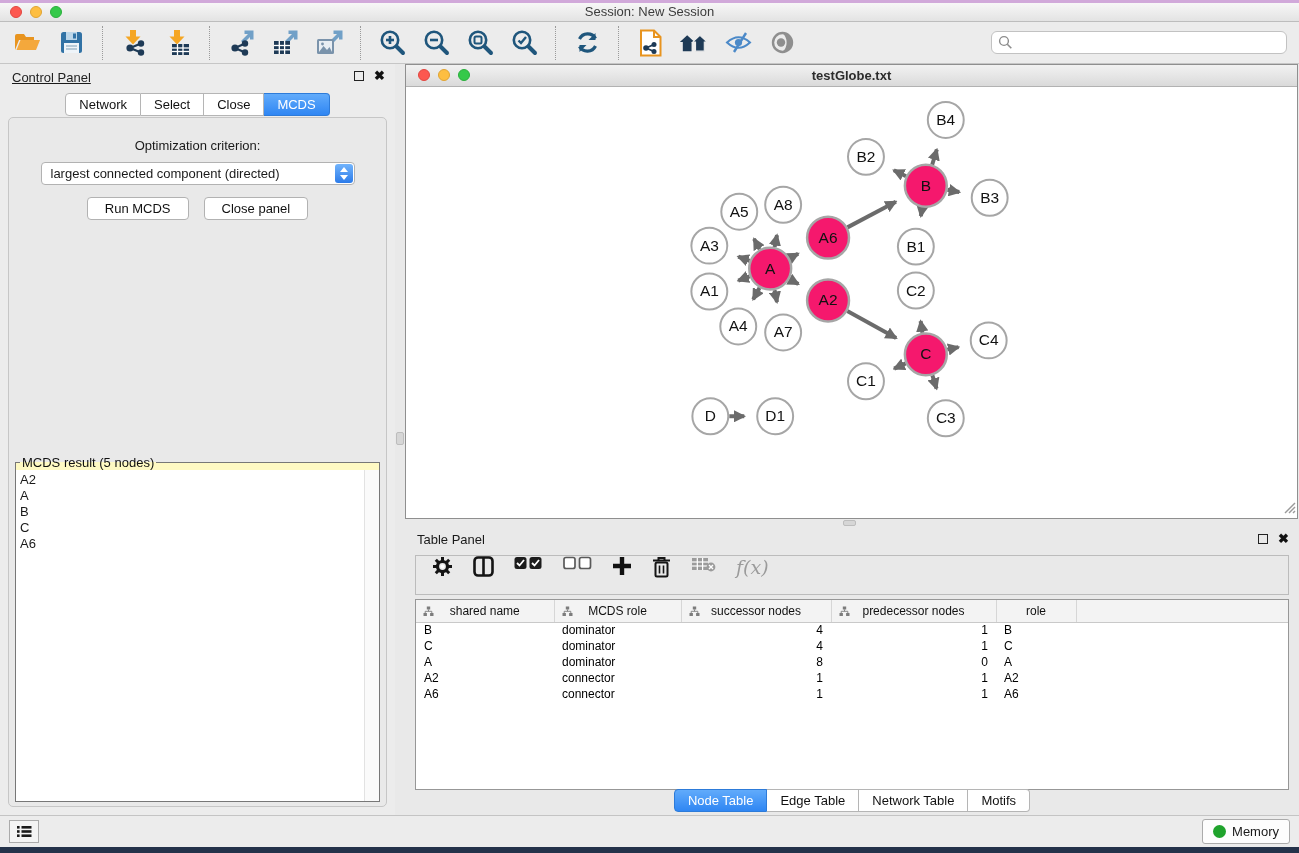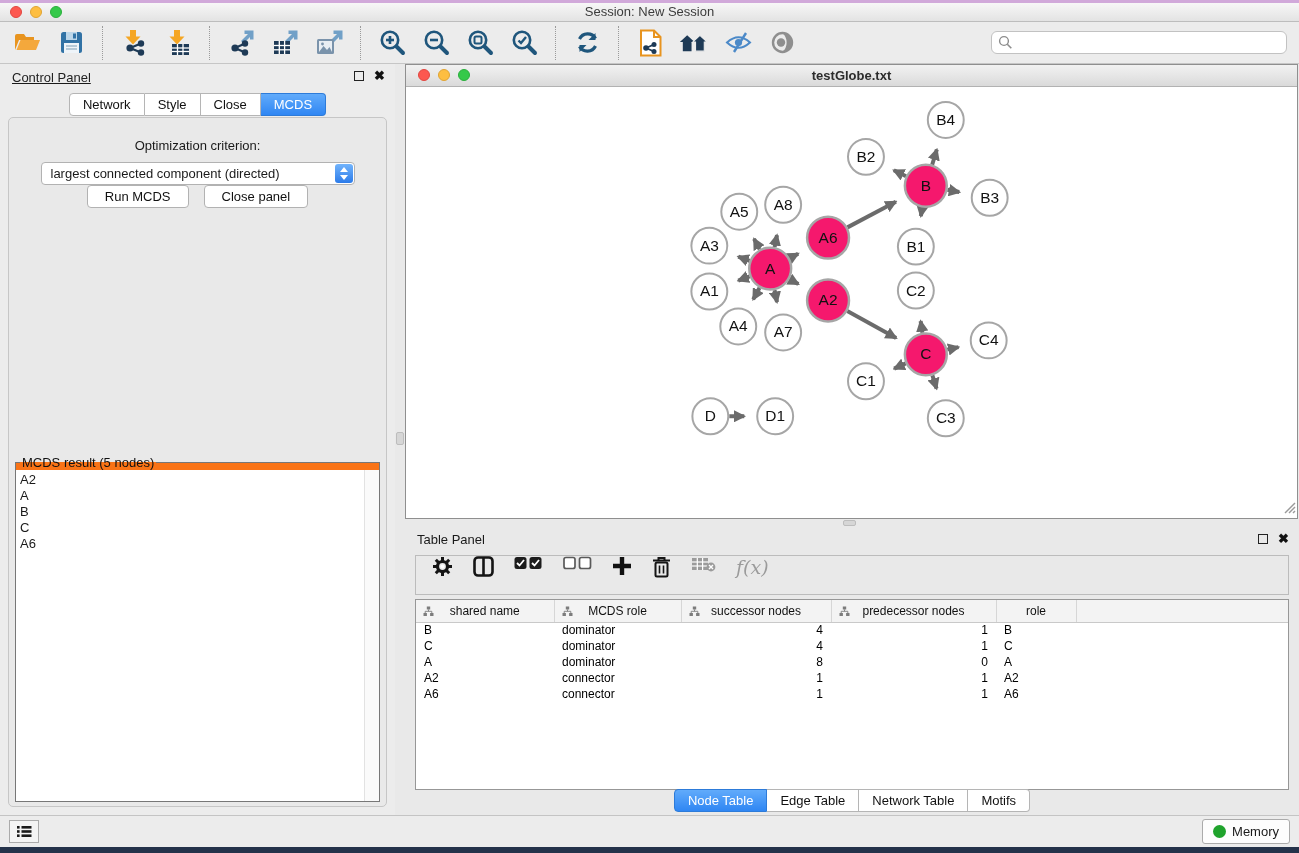--- a/index.html
+++ b/index.html
@@ -65,29 +65,29 @@
   }
   .dd-stepper {
     position:absolute; right:1px; top:1px; width:18px; height:19px;
     background:linear-gradient(#72b4fc,#2c7be9); border-radius:3px;
   }
   .dd-stepper:before, .dd-stepper:after {
     content:""; position:absolute; left:5px; border-left:4px solid transparent; border-right:4px solid transparent;
   }
   .dd-stepper:before { top:3px; border-bottom:5px solid #fff; }
   .dd-stepper:after { bottom:3px; border-top:5px solid #fff; }
-  .btn-row { display:flex; justify-content:center; gap:15px; margin-top:0; }
+  .btn-row { display:flex; justify-content:center; gap:15px; margin-top:12px; }
   .btn {
     background:#fff; border:1px solid #b2b2b2; border-radius:4px;
     padding:3px 17px; font-size:13px; color:#111; cursor:pointer;
     font-family:"Liberation Sans",sans-serif;
   }
   fieldset.mcds-result {
     position:absolute; left:6px; right:6px; top:337px; bottom:4px;
-    border:1px solid #777; padding:0; background:#f97316;
+    border:1px solid #777; padding:0; background:#fef9c3;
   }
   fieldset.mcds-result legend { font-size:13px; color:#111; margin-left:4px; padding:0 2px; background:transparent; }
   .result-list { position:absolute; top:0; bottom:0; left:0; right:15px; background:#fff; padding:2px 0 0 4px; overflow:hidden; }
   .result-item { font-size:13px; line-height:16px; }
   .result-scrollbar { position:absolute; top:0; bottom:0; right:0; width:15px; background:#fafafa; border-left:1px solid #e2e2e2; }
   
   .v-splitter { width:10px; background:#e9e9e9; position:relative; }
   .splitter-grip { position:absolute; width:8px; height:13px; background:#d6d6d6; border:1px solid #bdbdbd; border-radius:2px; }
   .v-splitter .splitter-grip { left:1px; top:368px; }
   .h-splitter { position:absolute; top:455px; left:0; right:0; height:8px; background:#e9e9e9; }
@@ -316,21 +316,21 @@
   <div class="control-panel">
     <div class="cp-header">
       <span class="panel-title">Control Panel</span>
       <span class="panel-btns">
         <span class="float-box"></span>
         <span class="close-x">✖</span>
       </span>
     </div>
     <div class="cp-tabs" id="cp-tabs">
         <span class="seg-tab">Network</span>
-        <span class="seg-tab">Style</span>
+        <span class="seg-tab">Select</span>
         <span class="seg-tab">Close</span>
         <span class="seg-tab active">MCDS</span>
       </div>
     <div class="cp-body">
       <div class="opt-label">Optimization criterion:</div>
       <div class="dropdown">
         <span>largest connected component (directed)</span>
         <span class="dd-stepper"></span>
       </div>
       <div class="btn-row">

